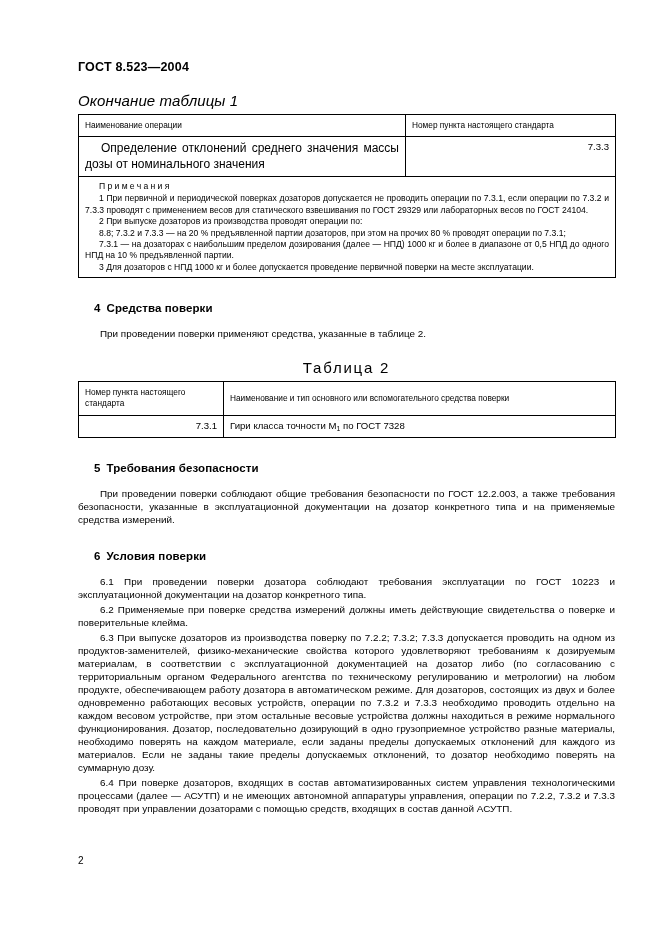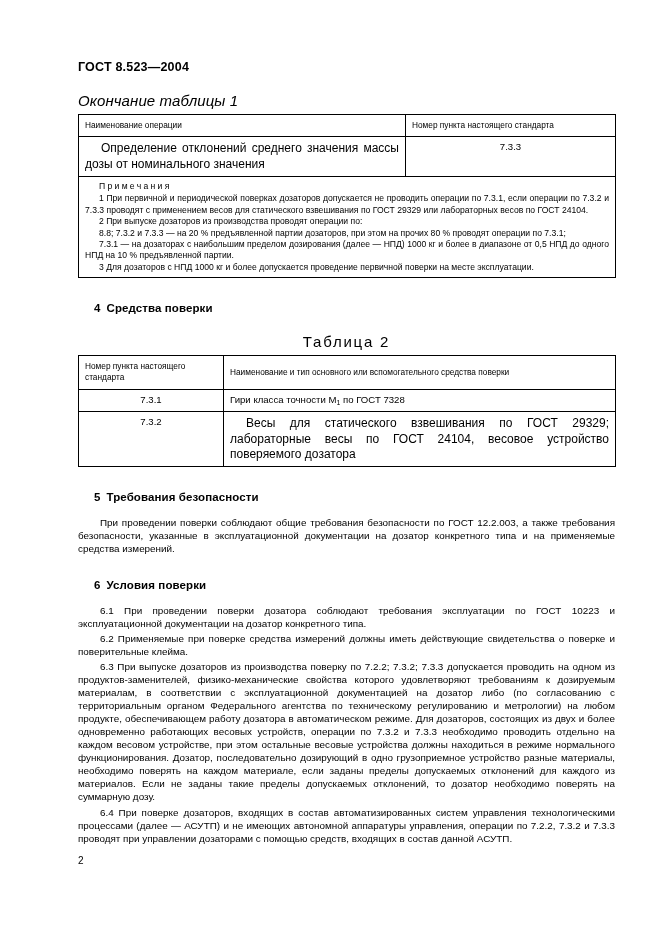--- a/index.html
+++ b/index.html
@@ -69,21 +69,21 @@
     font-weight: normal;
   }
   table.gost th {
     text-align: left;
     font-size: 8.3px;
     vertical-align: middle;
     line-height: 1.35;
     padding: 5px 6px;
   }
   td.center {
-    text-align: center;
+    text-align: right;
     vertical-align: middle;
     font-size: 9.6px;
   }
   td.just {
     text-align: justify;
     font-size: 12px;
     line-height: 1.28;
     text-indent: 16px;
     hyphens: none;
   }
@@ -175,42 +175,39 @@
             <p>7.3.1 — на дозаторах с наибольшим пределом дозирования (далее — НПД) 1000 кг и более в диапазоне от 0,5 НПД до одного НПД на 10 % предъявленной партии.</p>
             <p>3 Для дозаторов с НПД 1000 кг и более допускается проведение первичной поверки на месте эксплуатации.</p>
           </td>
         </tr>
       </tbody>
     </table>
 
     <h2 class="sec">
       <span class="num">4</span><span>Средства поверки</span>
     </h2>
+    <p class="body">При проведении поверки применяют средства, указанные в таблице 2.</p>
 
     <div class="tbl-caption spaced tbl2-cap">Таблица 2</div>
 
     <table class="gost">
       <colgroup>
         <col style="width:145px">
         <col style="width:392px">
       </colgroup>
       <thead>
         <tr>
           <th>Номер пункта настоящего стандарта</th>
           <th>Наименование и тип основного или вспомогательного средства поверки</th>
         </tr>
       </thead>
       <tbody>
         <tr>
           <td class="center">7.3.1</td>
           <td class="lead"><span>Гири класса точности М</span><sub>1</sub><span> по ГОСТ 7328</span></td>
-        </tr>
-        <tr>
-          <td class="center">7.3.2</td>
-          <td class="just" style="text-indent:16px">Весы для статического взвешивания по ГОСТ 29329; лабораторные весы по ГОСТ 24104, весовое устройство поверяемого дозатора</td>
         </tr>
       </tbody>
     </table>
 
     <h2 class="sec">
       <span class="num">5</span><span>Требования безопасности</span>
     </h2>
     <p class="body">При проведении поверки соблюдают общие требования безопасности по ГОСТ 12.2.003, а также требования безопасности, указанные в эксплуатационной документации на дозатор конкретного типа и на применяемые средства измерений.</p>
 
     <h2 class="sec">

